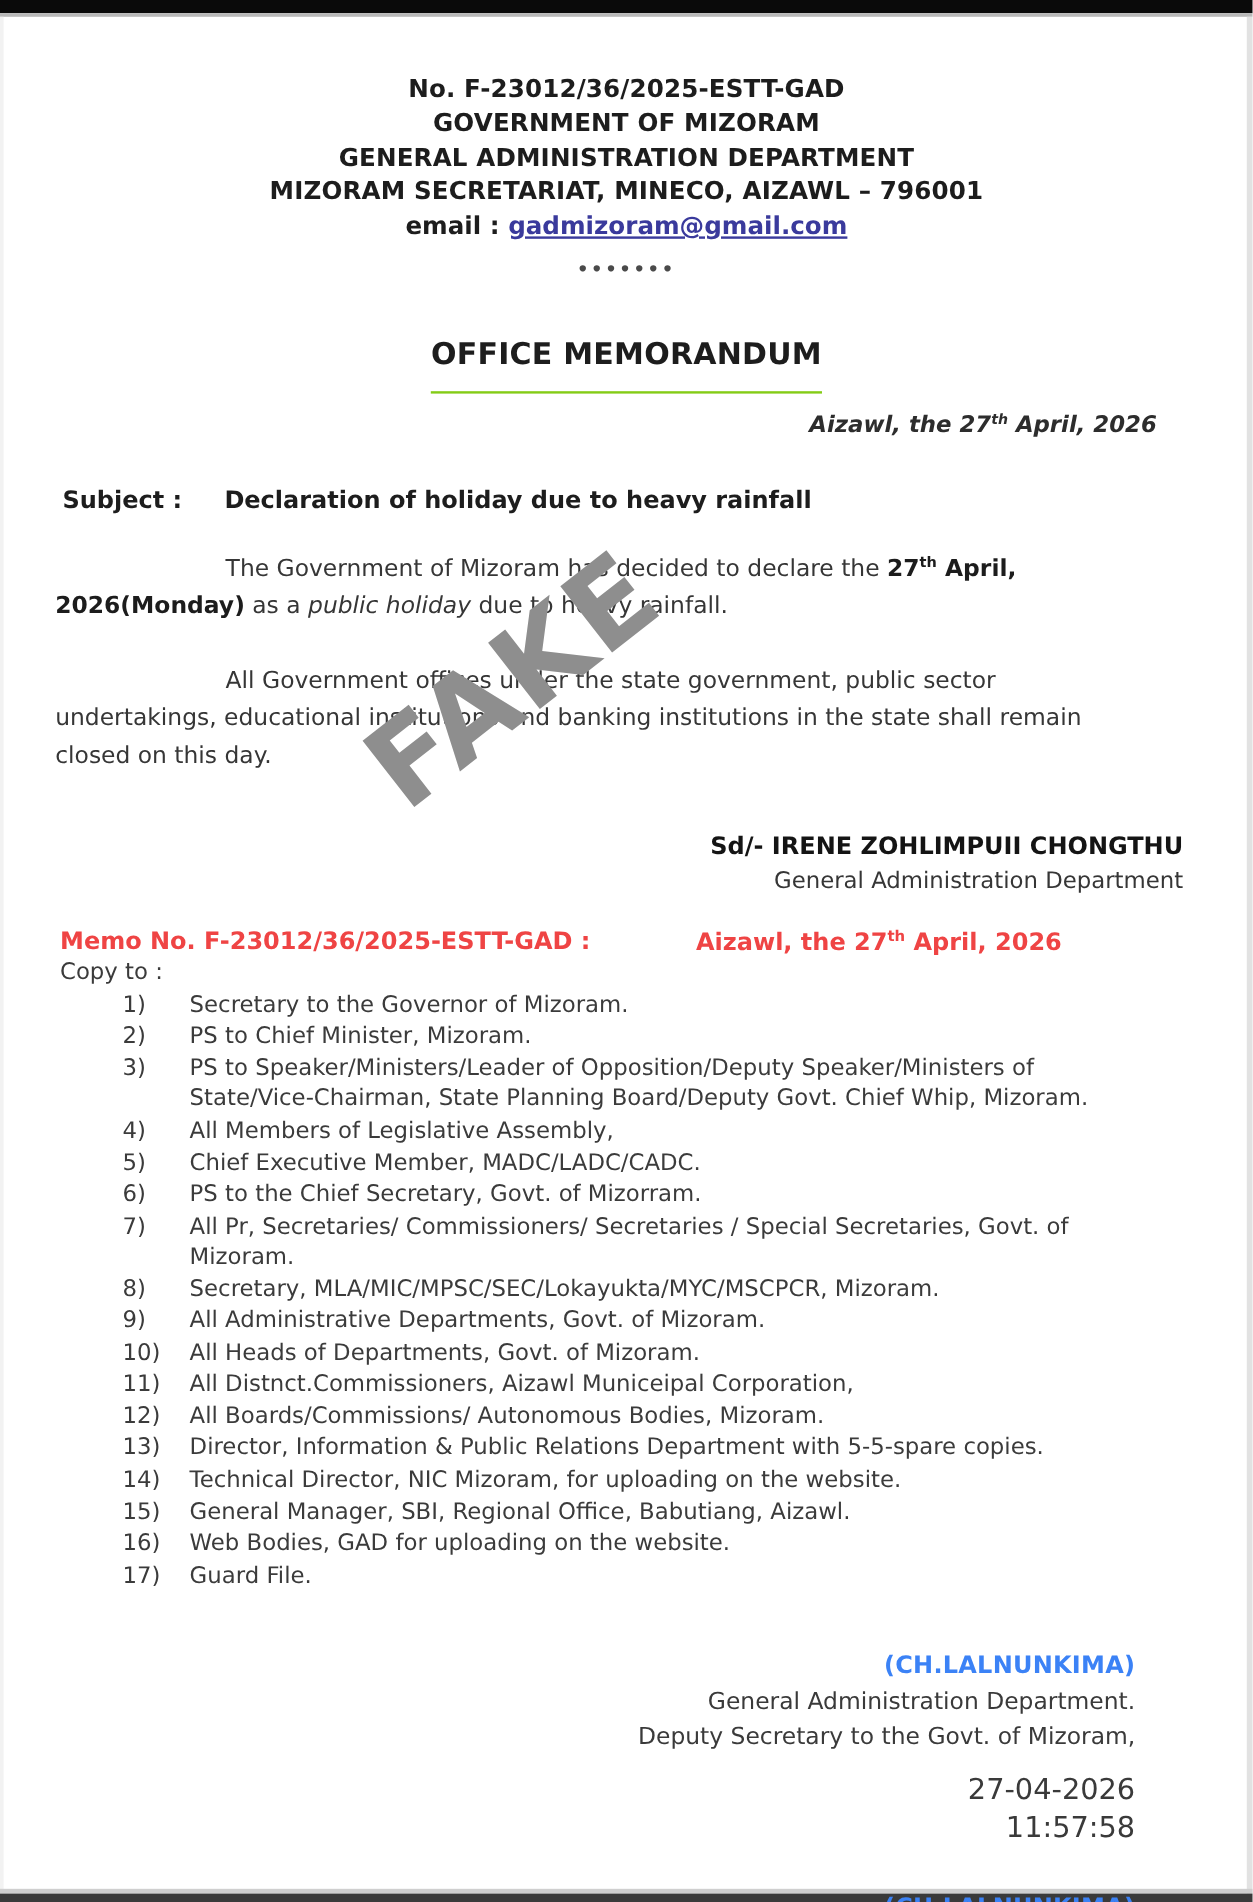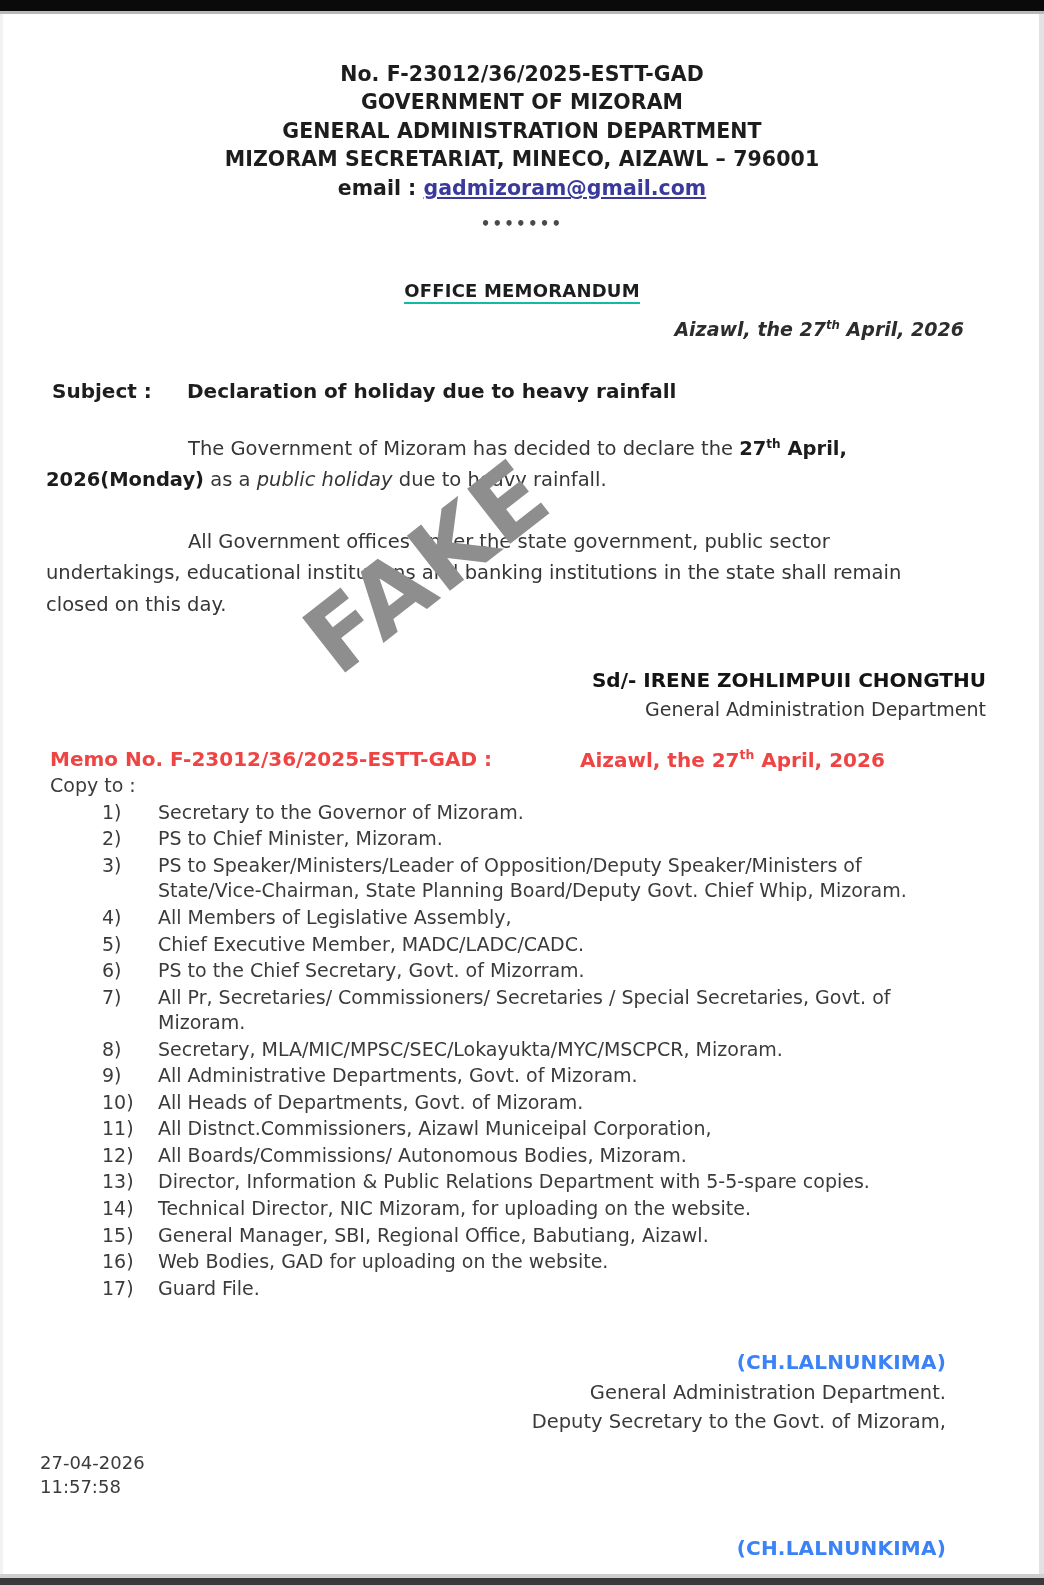--- a/index.html
+++ b/index.html
@@ -103,24 +103,24 @@
   }
 
   
   .om-row {
     margin-top: 47px;
     text-align: center;
   }
   .om-title {
     display: inline-block;
     font-weight: bold;
-    font-size: 18px;
+    font-size: 25px;
     letter-spacing: 0.2px;
-    border-bottom: 2px solid #14b8a6;
-    padding-bottom: 1px;
+    border-bottom: 2px solid #84cc16;
+    padding-bottom: 17px;
     color: #1d1d1d;
   }
   .date-right {
     margin-top: 14px;
     text-align: right;
     padding-right: 40px;
     font-style: italic;
     font-weight: bold;
     font-size: 19px;
     color: #2d2d2d;
@@ -219,23 +219,23 @@
     color: #3a3a3a;
   }
   .sig-lower .sig-name {
     font-weight: bold;
     font-size: 20px;
     color: #3b82f6;
     letter-spacing: 0.2px;
   }
   .stamp-time {
     margin-top: 14px;
-    text-align: left;
+    text-align: right;
     padding-right: 58px;
-    font-size: 18px;
+    font-size: 24px;
     line-height: 1.33;
     color: #3a3a3a;
   }
   .sig-lower.second { margin-top: 34px; }
 
   
   .watermark {
     position: absolute;
     left: 318px;
     top: 540px;

